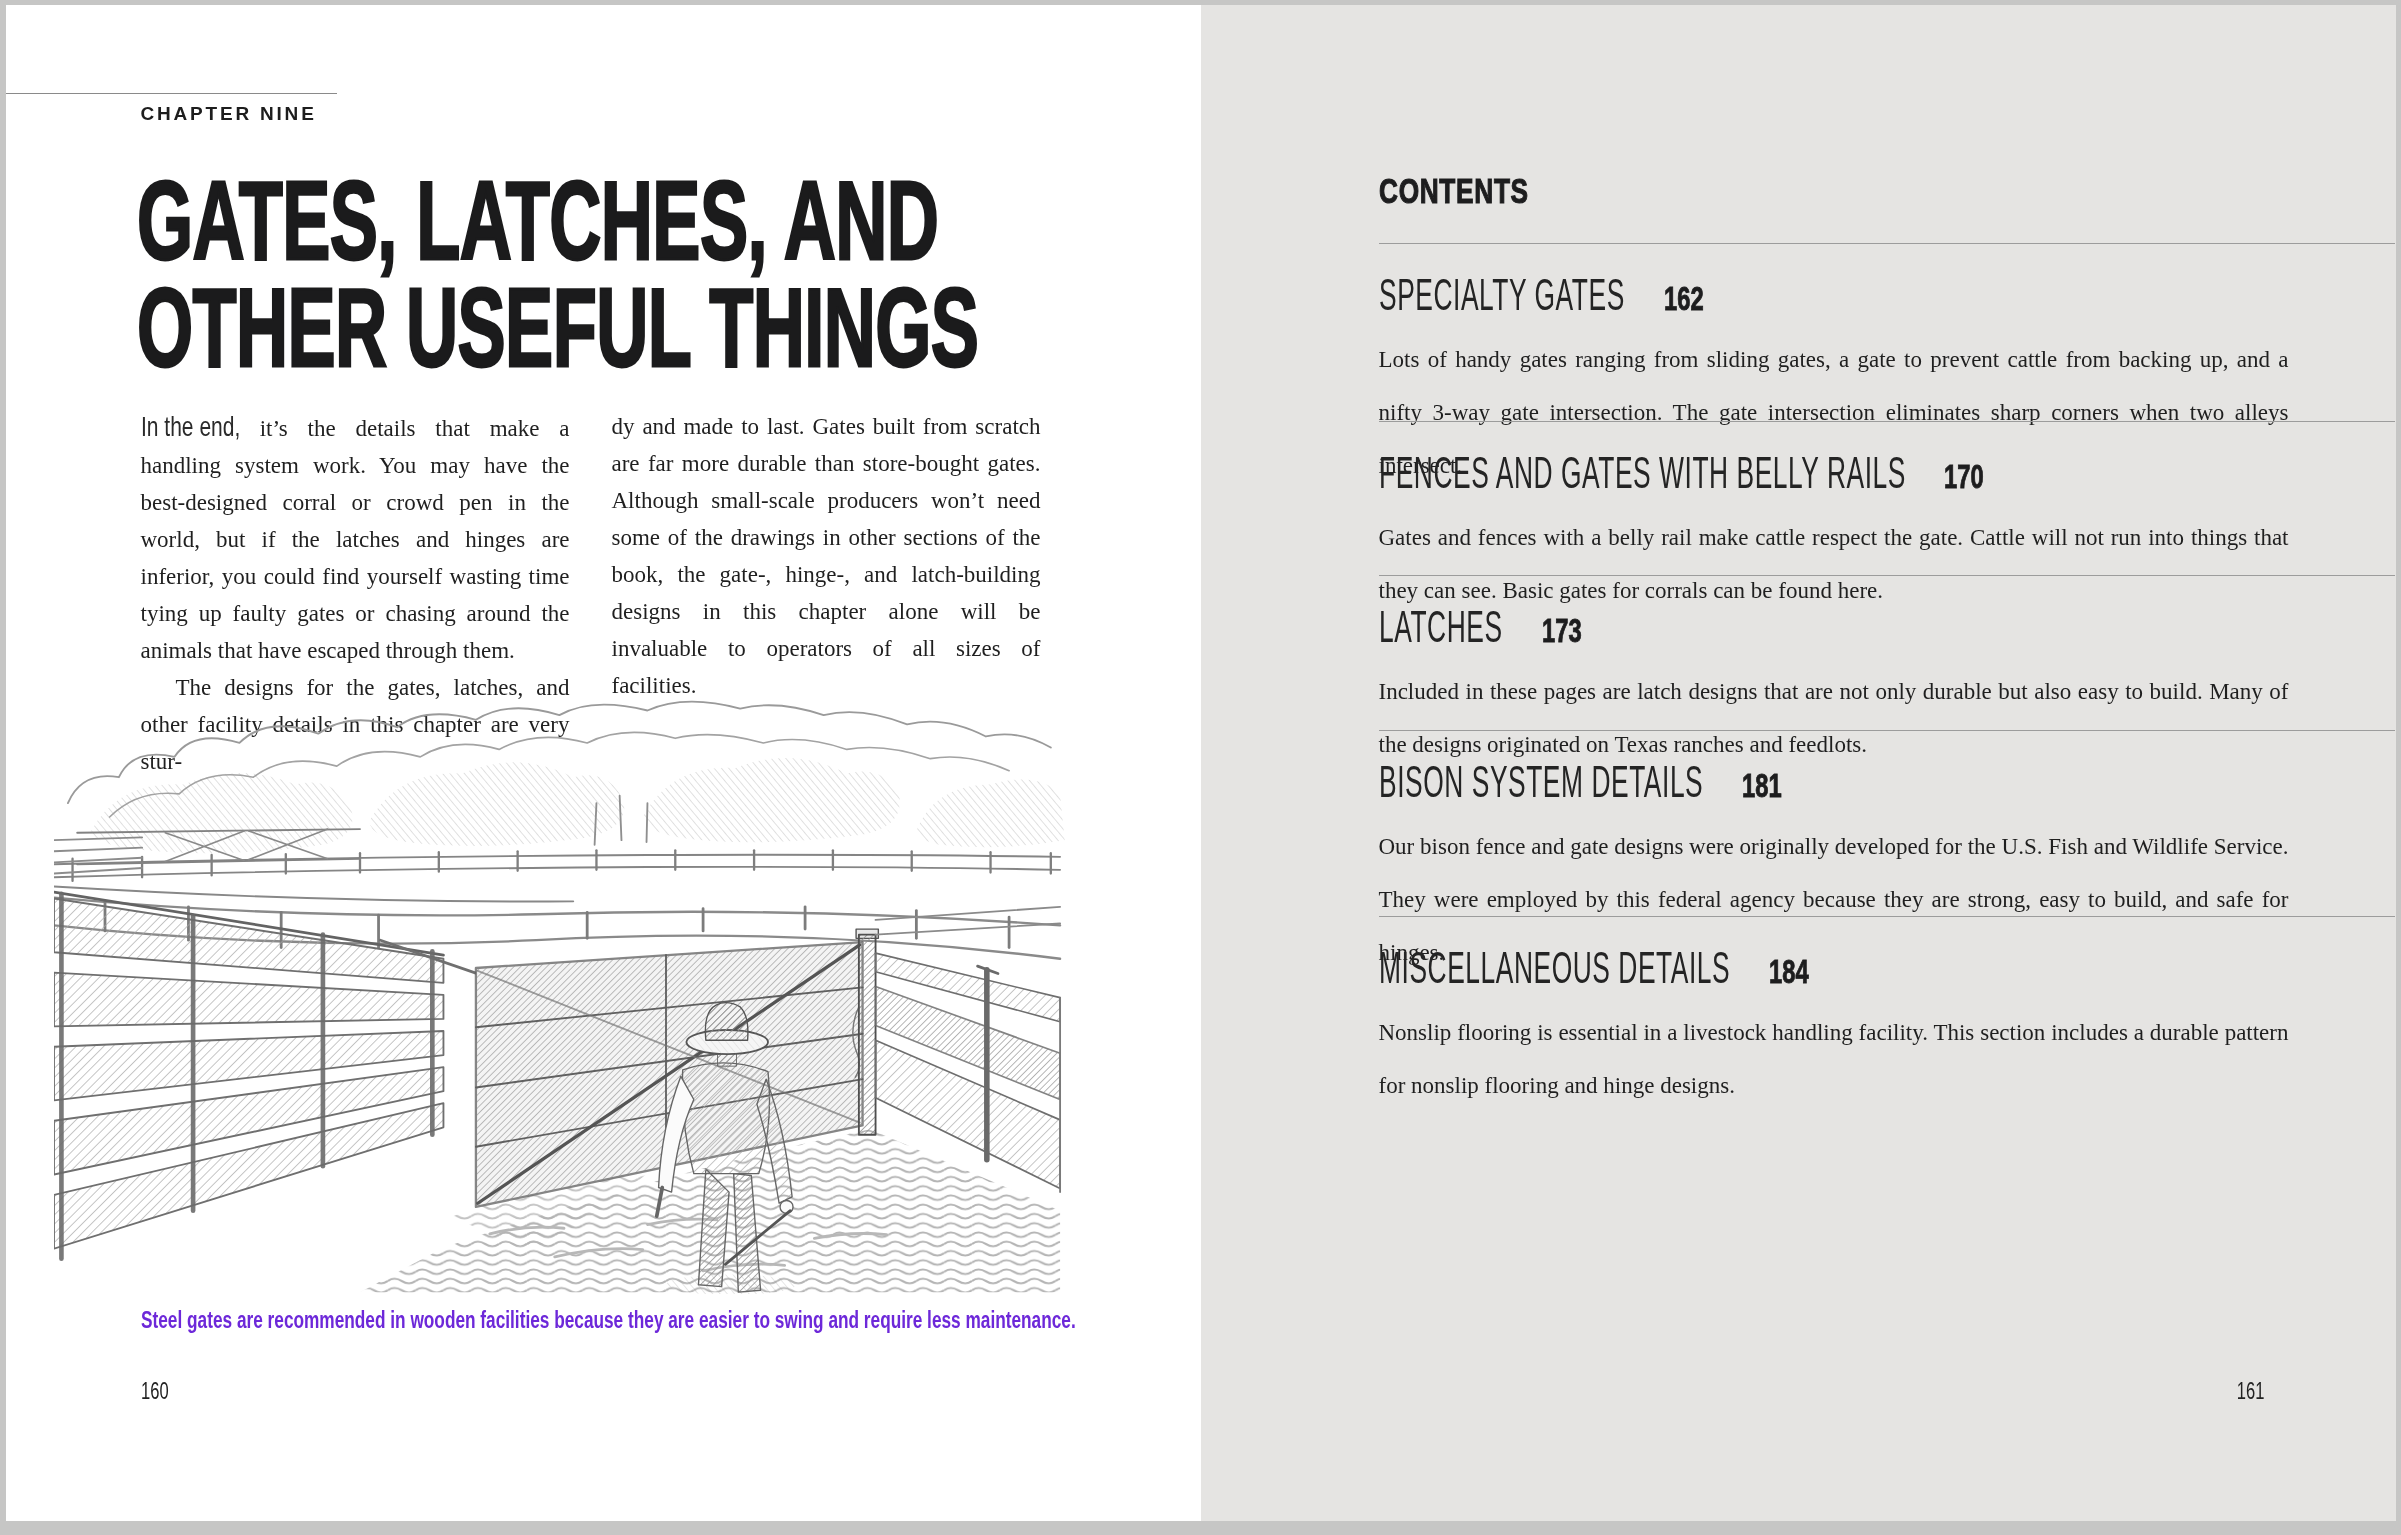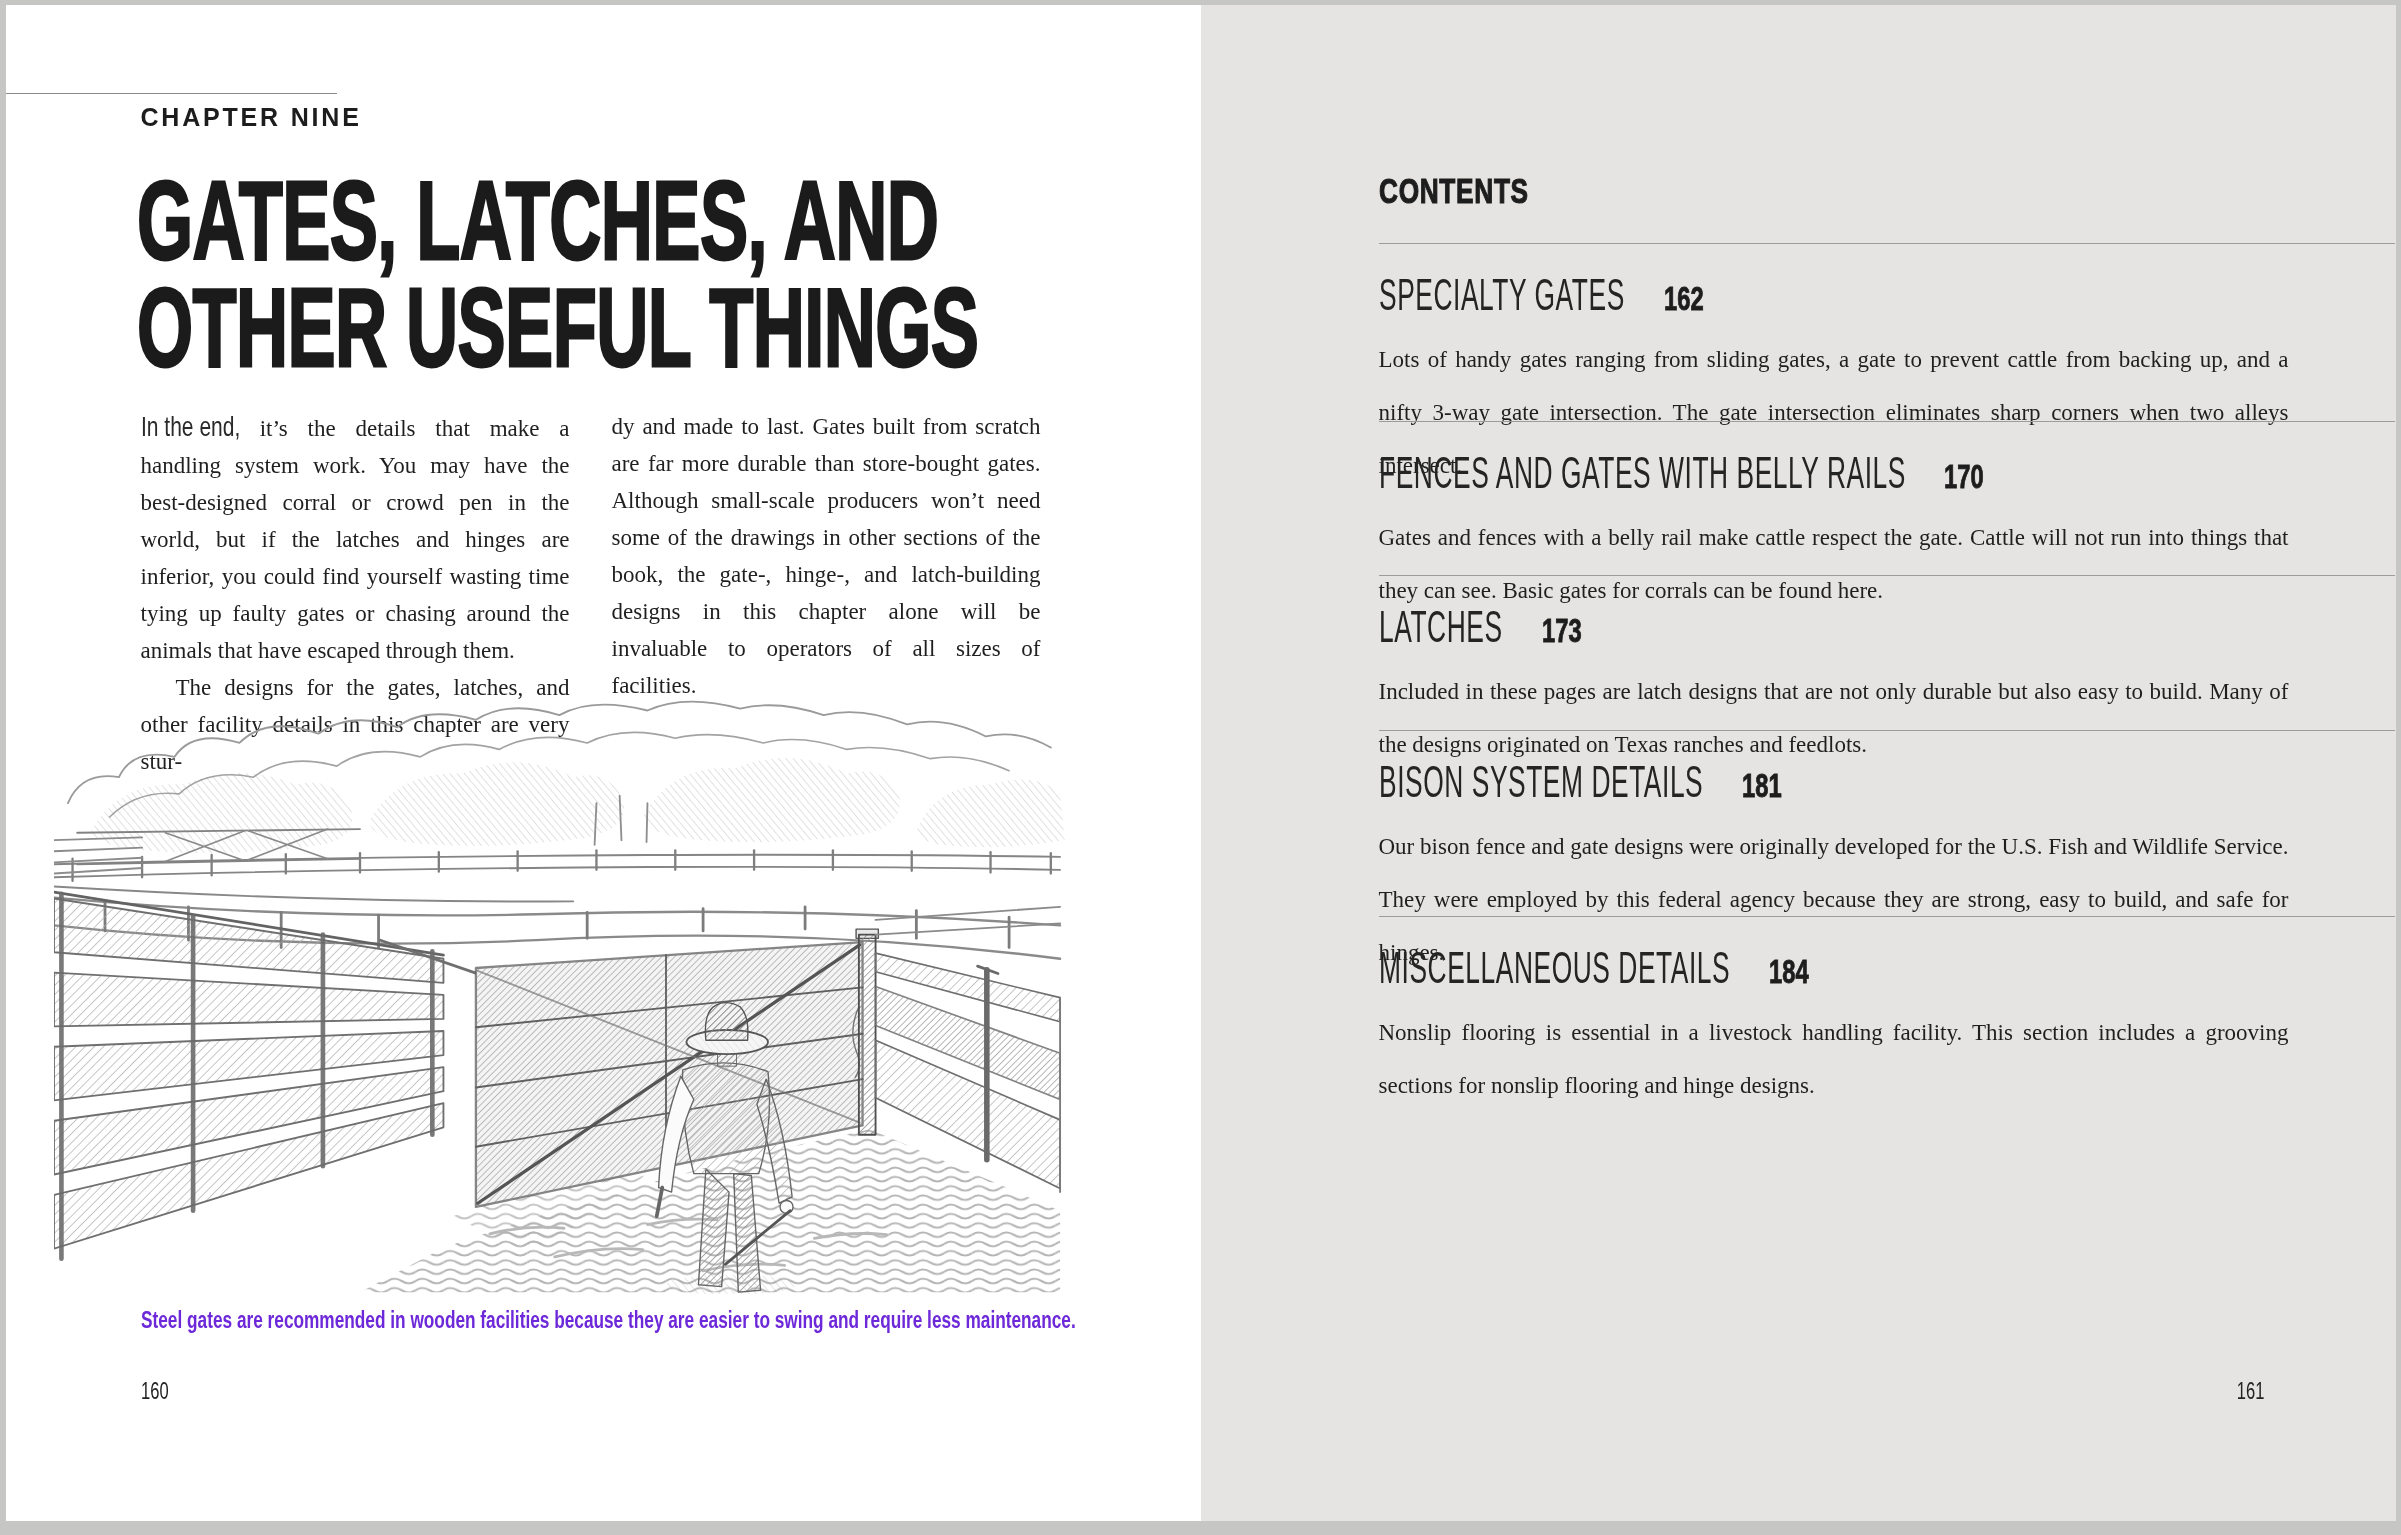--- a/index.html
+++ b/index.html
@@ -15,21 +15,21 @@
     background:#ffffff;
   }
   .page-right-bg{
     position:absolute;top:0;bottom:0;left:1195px;right:0;
     background:#e5e4e2;
   }
   
   .chapter-rule{position:absolute;left:0;top:88px;width:331px;height:1.8px;background:#8a8a8a;}
   .kicker{
     position:absolute;left:135px;top:98px;
-    font-size:25px;font-weight:700;letter-spacing:2.8px;color:#1d1d1d;
+    font-size:19px;font-weight:700;letter-spacing:2.8px;color:#1d1d1d;
   }
   .title{
     position:absolute;left:131px;top:163px;
     font-weight:700;font-size:111px;line-height:107px;color:#1b1b1c;
     letter-spacing:-0.9px;
     -webkit-text-stroke:2.8px #1b1b1c;
   }
   .cols{
     position:absolute;left:135px;top:403px;width:901px;
     display:flex;gap:42px;
@@ -268,18 +268,18 @@
       <span class="n cond" style="transform: scaleX(0.72); transform-origin: 0px 50%; margin-right: -15.5px;">181</span>
     </div>
     <div class="toc-desc">Our bison fence and gate designs were originally developed for the U.S. Fish and Wildlife Service. They were employed by this federal agency because they are strong, easy to build, and safe for hinges.</div>
   </div>
 
   <div class="toc-entry e5">
     <div class="toc-head">
       <span class="t cond" style="transform: scaleX(0.6); transform-origin: 0px 50%; margin-right: -236px;">MISCELLANEOUS DETAILS</span>
       <span class="n cond" style="transform: scaleX(0.72); transform-origin: 0px 50%; margin-right: -15.5px;">184</span>
     </div>
-    <div class="toc-desc">Nonslip flooring is essential in a livestock handling facility. This section includes a grooving sections for nonslip flooring and hinge designs.</div>
+    <div class="toc-desc">Nonslip flooring is essential in a livestock handling facility. This section includes a durable pattern for nonslip flooring and hinge designs.</div>
   </div>
 
   <div class="pagenum right"><span class="cond" style="transform: scaleX(0.72); transform-origin: 100% 50%; margin-left: -11px;">161</span></div>
 </div>
 
 
 </body></html>

